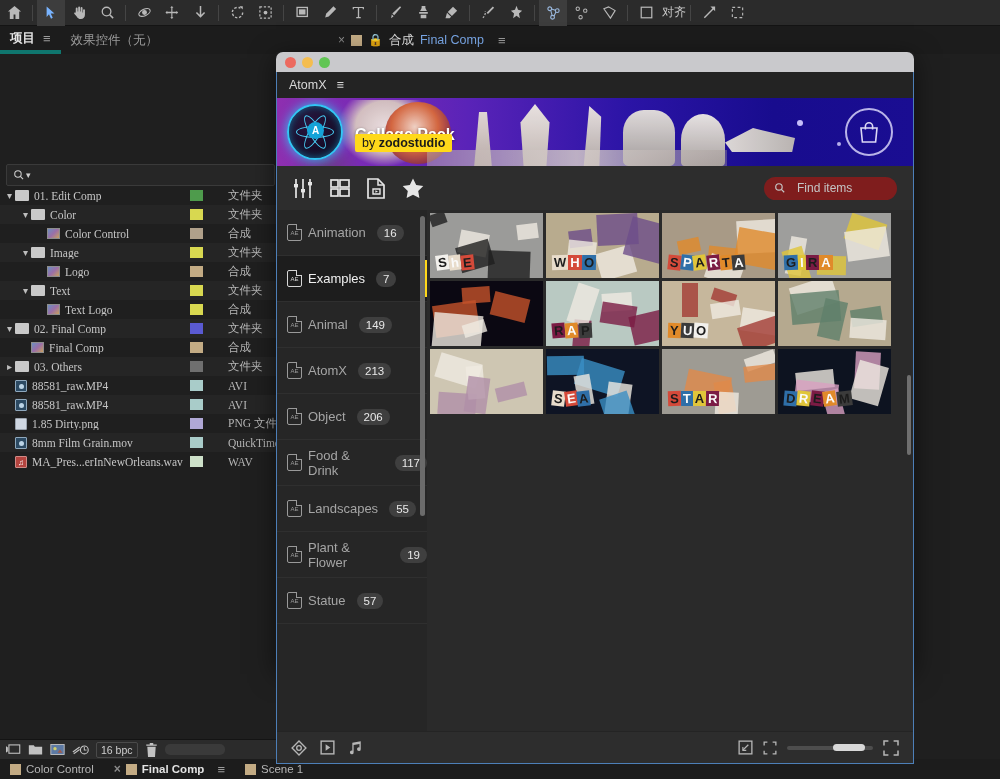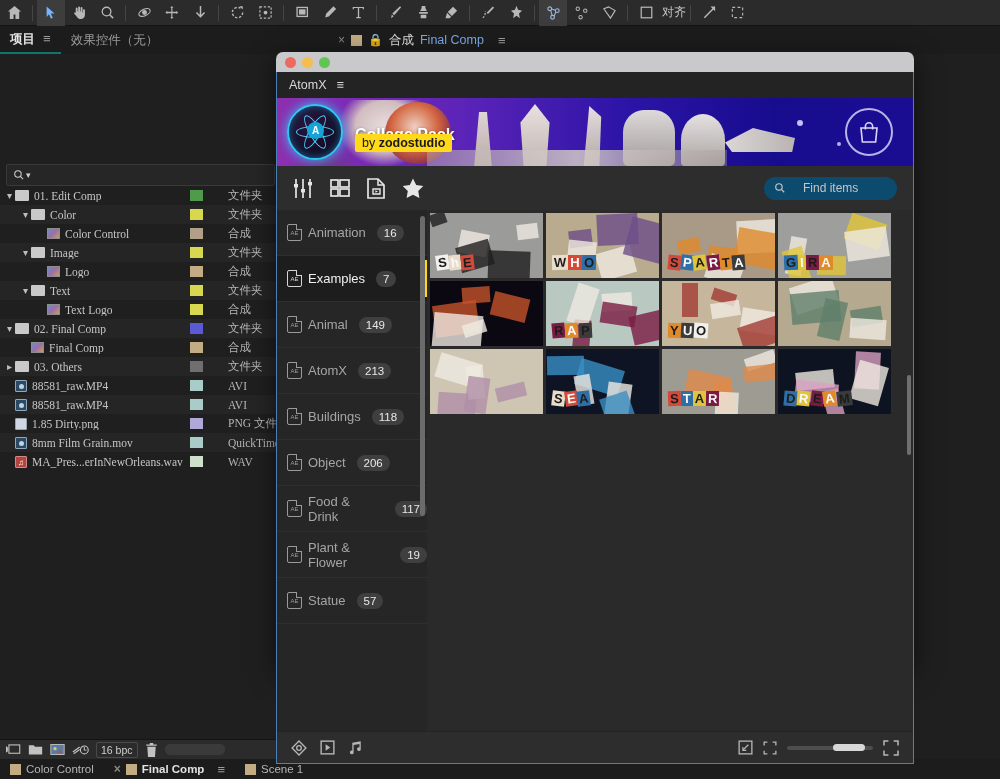--- a/index.html
+++ b/index.html
@@ -25,21 +25,21 @@
   .tb-icon svg{ display:block; }
   .tb-sep{ width:1px; height:16px; background:#454545; margin:0 4px; }
   .tb-label{ font-size:12px; color:#c8c8c8; margin-left:2px; }
 
   
   #panel-tabs{
     position:absolute; left:0; top:26px; width:1000px; height:28px;
     background:#1c1c1c; display:flex; align-items:flex-end;
   }
   .ptab{ height:28px; display:flex; align-items:center; padding:0 10px; font-size:12.5px; }
-  .ptab-active{ color:#e4e4e4; border-bottom:2px solid #0f766e; font-weight:bold;font-family:Liberation Mono, monospace;}
+  .ptab-active{ color:#e4e4e4; border-bottom:4px solid #0f766e; font-weight:bold;}
   .ptab-in{ color:#9a9a9a; }
   .hamb{ font-size:13px; color:#9a9a9a; margin-left:8px; }
 
   #comp-tab{
     position:absolute; left:330px; top:26px; height:28px;
     display:flex; align-items:center; gap:6px; font-size:12.5px;
     background:#1c1c1c; padding:0 8px;
   }
   .x-close{ color:#8a8a8a; font-size:12px; }
   .sw-tan{ width:11px; height:11px; background:#c3ab84; display:inline-block;}
@@ -170,22 +170,22 @@
     border:2px solid #b9b4e8; display:flex; align-items:center; justify-content:center;
   }
   .bn-collage{ position:absolute; top:0; height:68px; opacity:.95;}
 
   
   #ax-toolbar{
     height:44px; background:#2d2d2d; display:flex; align-items:center; gap:17px; padding:0 16px;
   }
   #ax-toolbar .ic{ color:#e6e6e6; display:flex; align-items:center; }
   #ax-search{
-    margin-left:auto; width:133px; height:23px; background:#0c4a6e; border-radius:12px;
-    display:flex; align-items:center; gap:17px; padding-left:10px; color:#c5c5c5; font-size:12px;
+    margin-left:auto; width:133px; height:23px; background:#7f1d1d; border-radius:12px;
+    display:flex; align-items:center; gap:11px; padding-left:10px; color:#c5c5c5; font-size:12px;
   }
 
   
   #ax-content{ flex:1; display:flex; overflow:hidden; position:relative;}
   #ax-cats{ width:150px; background:#262626; position:relative; overflow:hidden;}
   .cat{
     height:46px; display:flex; align-items:center; gap:6px; padding-left:10px;
     border-bottom:1px solid #2f2f2f; position:relative; color:#a5a5a5; font-size:13px;
   }
   .cat.active{ background:#1d1d1d; color:#f0f0f0; }
@@ -731,32 +731,32 @@
               <span>Animal</span>
               <span class="badge">149</span>
             </div>
             <div class="cat">
               <span class="aeic">AE</span>
               <span>AtomX</span>
               <span class="badge">213</span>
             </div>
             <div class="cat">
               <span class="aeic">AE</span>
-              <span>Buildings</span>
-              <span class="badge">118</span>
-            </div>
-            <div class="cat">
-              <span class="aeic">AE</span>
               <span>Object</span>
               <span class="badge">206</span>
             </div>
             <div class="cat">
               <span class="aeic">AE</span>
               <span>Food &amp; Drink</span>
               <span class="badge">117</span>
+            </div>
+            <div class="cat">
+              <span class="aeic">AE</span>
+              <span>Landscapes</span>
+              <span class="badge">55</span>
             </div>
             <div class="cat">
               <span class="aeic">AE</span>
               <span>Plant &amp; Flower</span>
               <span class="badge">19</span>
             </div>
             <div class="cat">
               <span class="aeic">AE</span>
               <span>Statue</span>
               <span class="badge">57</span>

